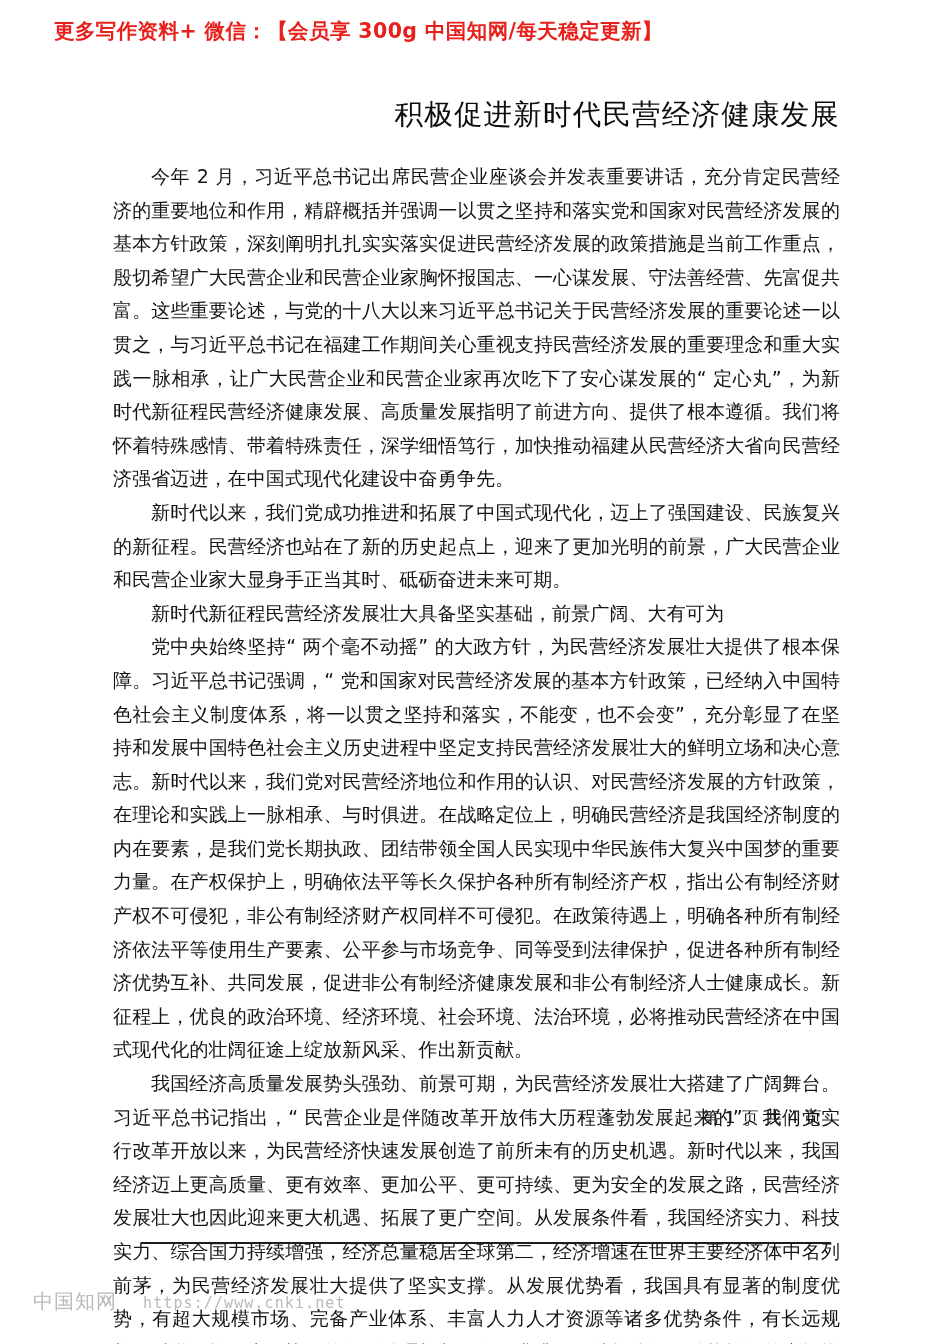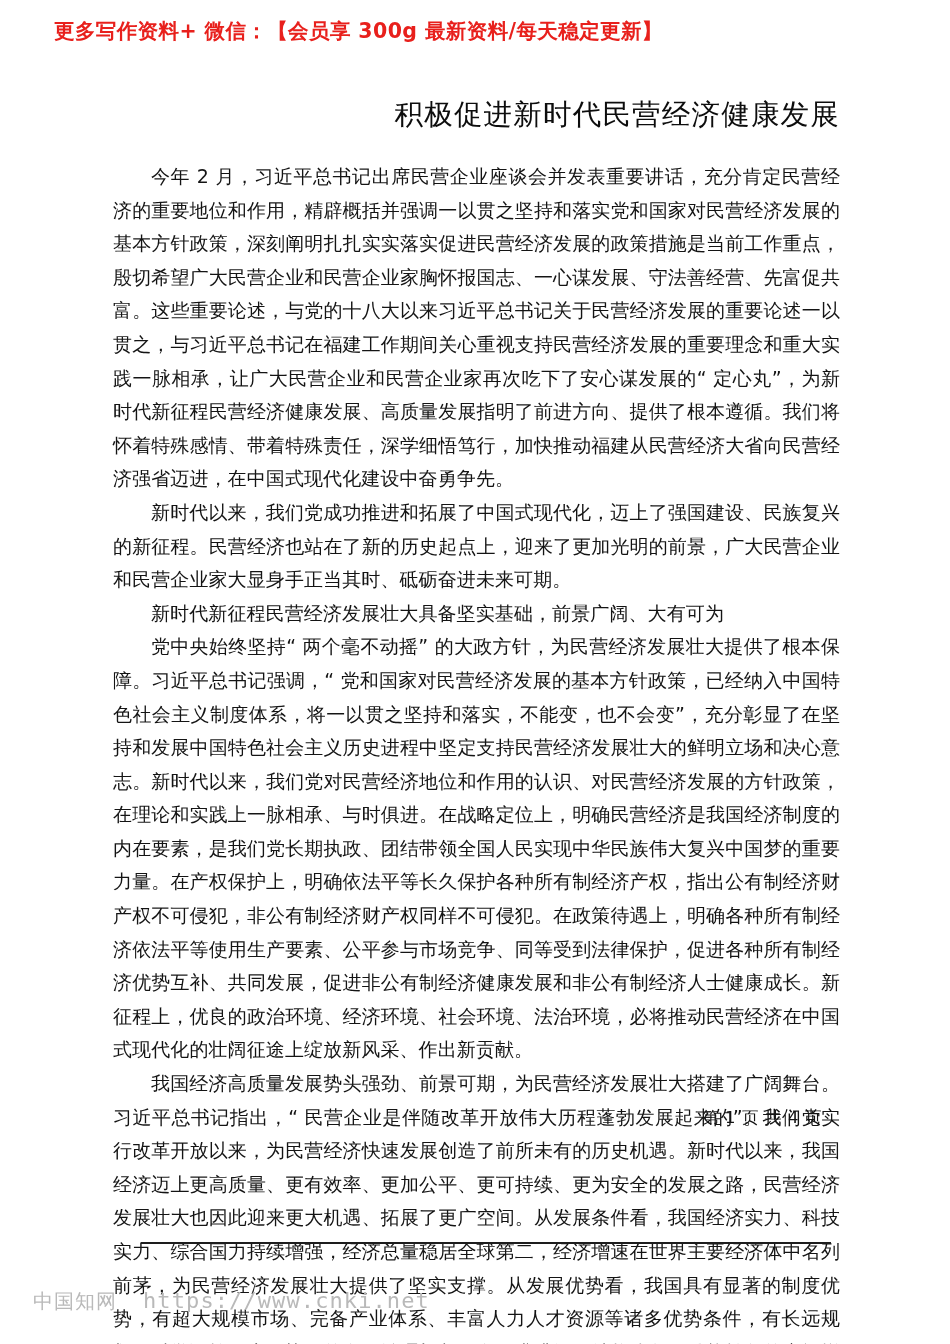--- a/index.html
+++ b/index.html
@@ -127,32 +127,32 @@
     gap: 26px;
     color: #b9b9b9;
   }
   .watermark-brand {
     font-size: 20px;
     letter-spacing: 1px;
     font-family: "DejaVu Serif", "Liberation Serif", serif;
     text-align: right;
   }
   .watermark-url {
-    font-size: 22px;
+    font-size: 15px;
     letter-spacing: 1.1px;
     font-family: "DejaVu Sans Mono", "Liberation Mono", monospace;
   }
 </style>
 </head>
 <body>
 
 <div class="page">
 
   <div class="promo-banner">
-    <span class="promo-text">更多写作资料+ 微信：【会员享 300g 最新资料/每天稳定更新】</span>
+    <span class="promo-text">更多写作资料+ 微信：【会员享 300g 中国知网/每天稳定更新】</span>
   </div>
 
   <div class="doc">
 
 
     <h1 class="doc-title">积极促进新时代民营经济健康发展</h1>
 
 
     <div class="body-copy">
       <p>今年 2 月，习近平总书记出席民营企业座谈会并发表重要讲话，充分肯定民营经济的重要地位和作用，精辟概括并强调一以贯之坚持和落实党和国家对民营经济发展的基本方针政策，深刻阐明扎扎实实落实促进民营经济发展的政策措施是当前工作重点，殷切希望广大民营企业和民营企业家胸怀报国志、一心谋发展、守法善经营、先富促共富。这些重要论述，与党的十八大以来习近平总书记关于民营经济发展的重要论述一以贯之，与习近平总书记在福建工作期间关心重视支持民营经济发展的重要理念和重大实践一脉相承，让广大民营企业和民营企业家再次吃下了安心谋发展的“ 定心丸”，为新时代新征程民营经济健康发展、高质量发展指明了前进方向、提供了根本遵循。我们将怀着特殊感情、带着特殊责任，深学细悟笃行，加快推动福建从民营经济大省向民营经济强省迈进，在中国式现代化建设中奋勇争先。</p>

